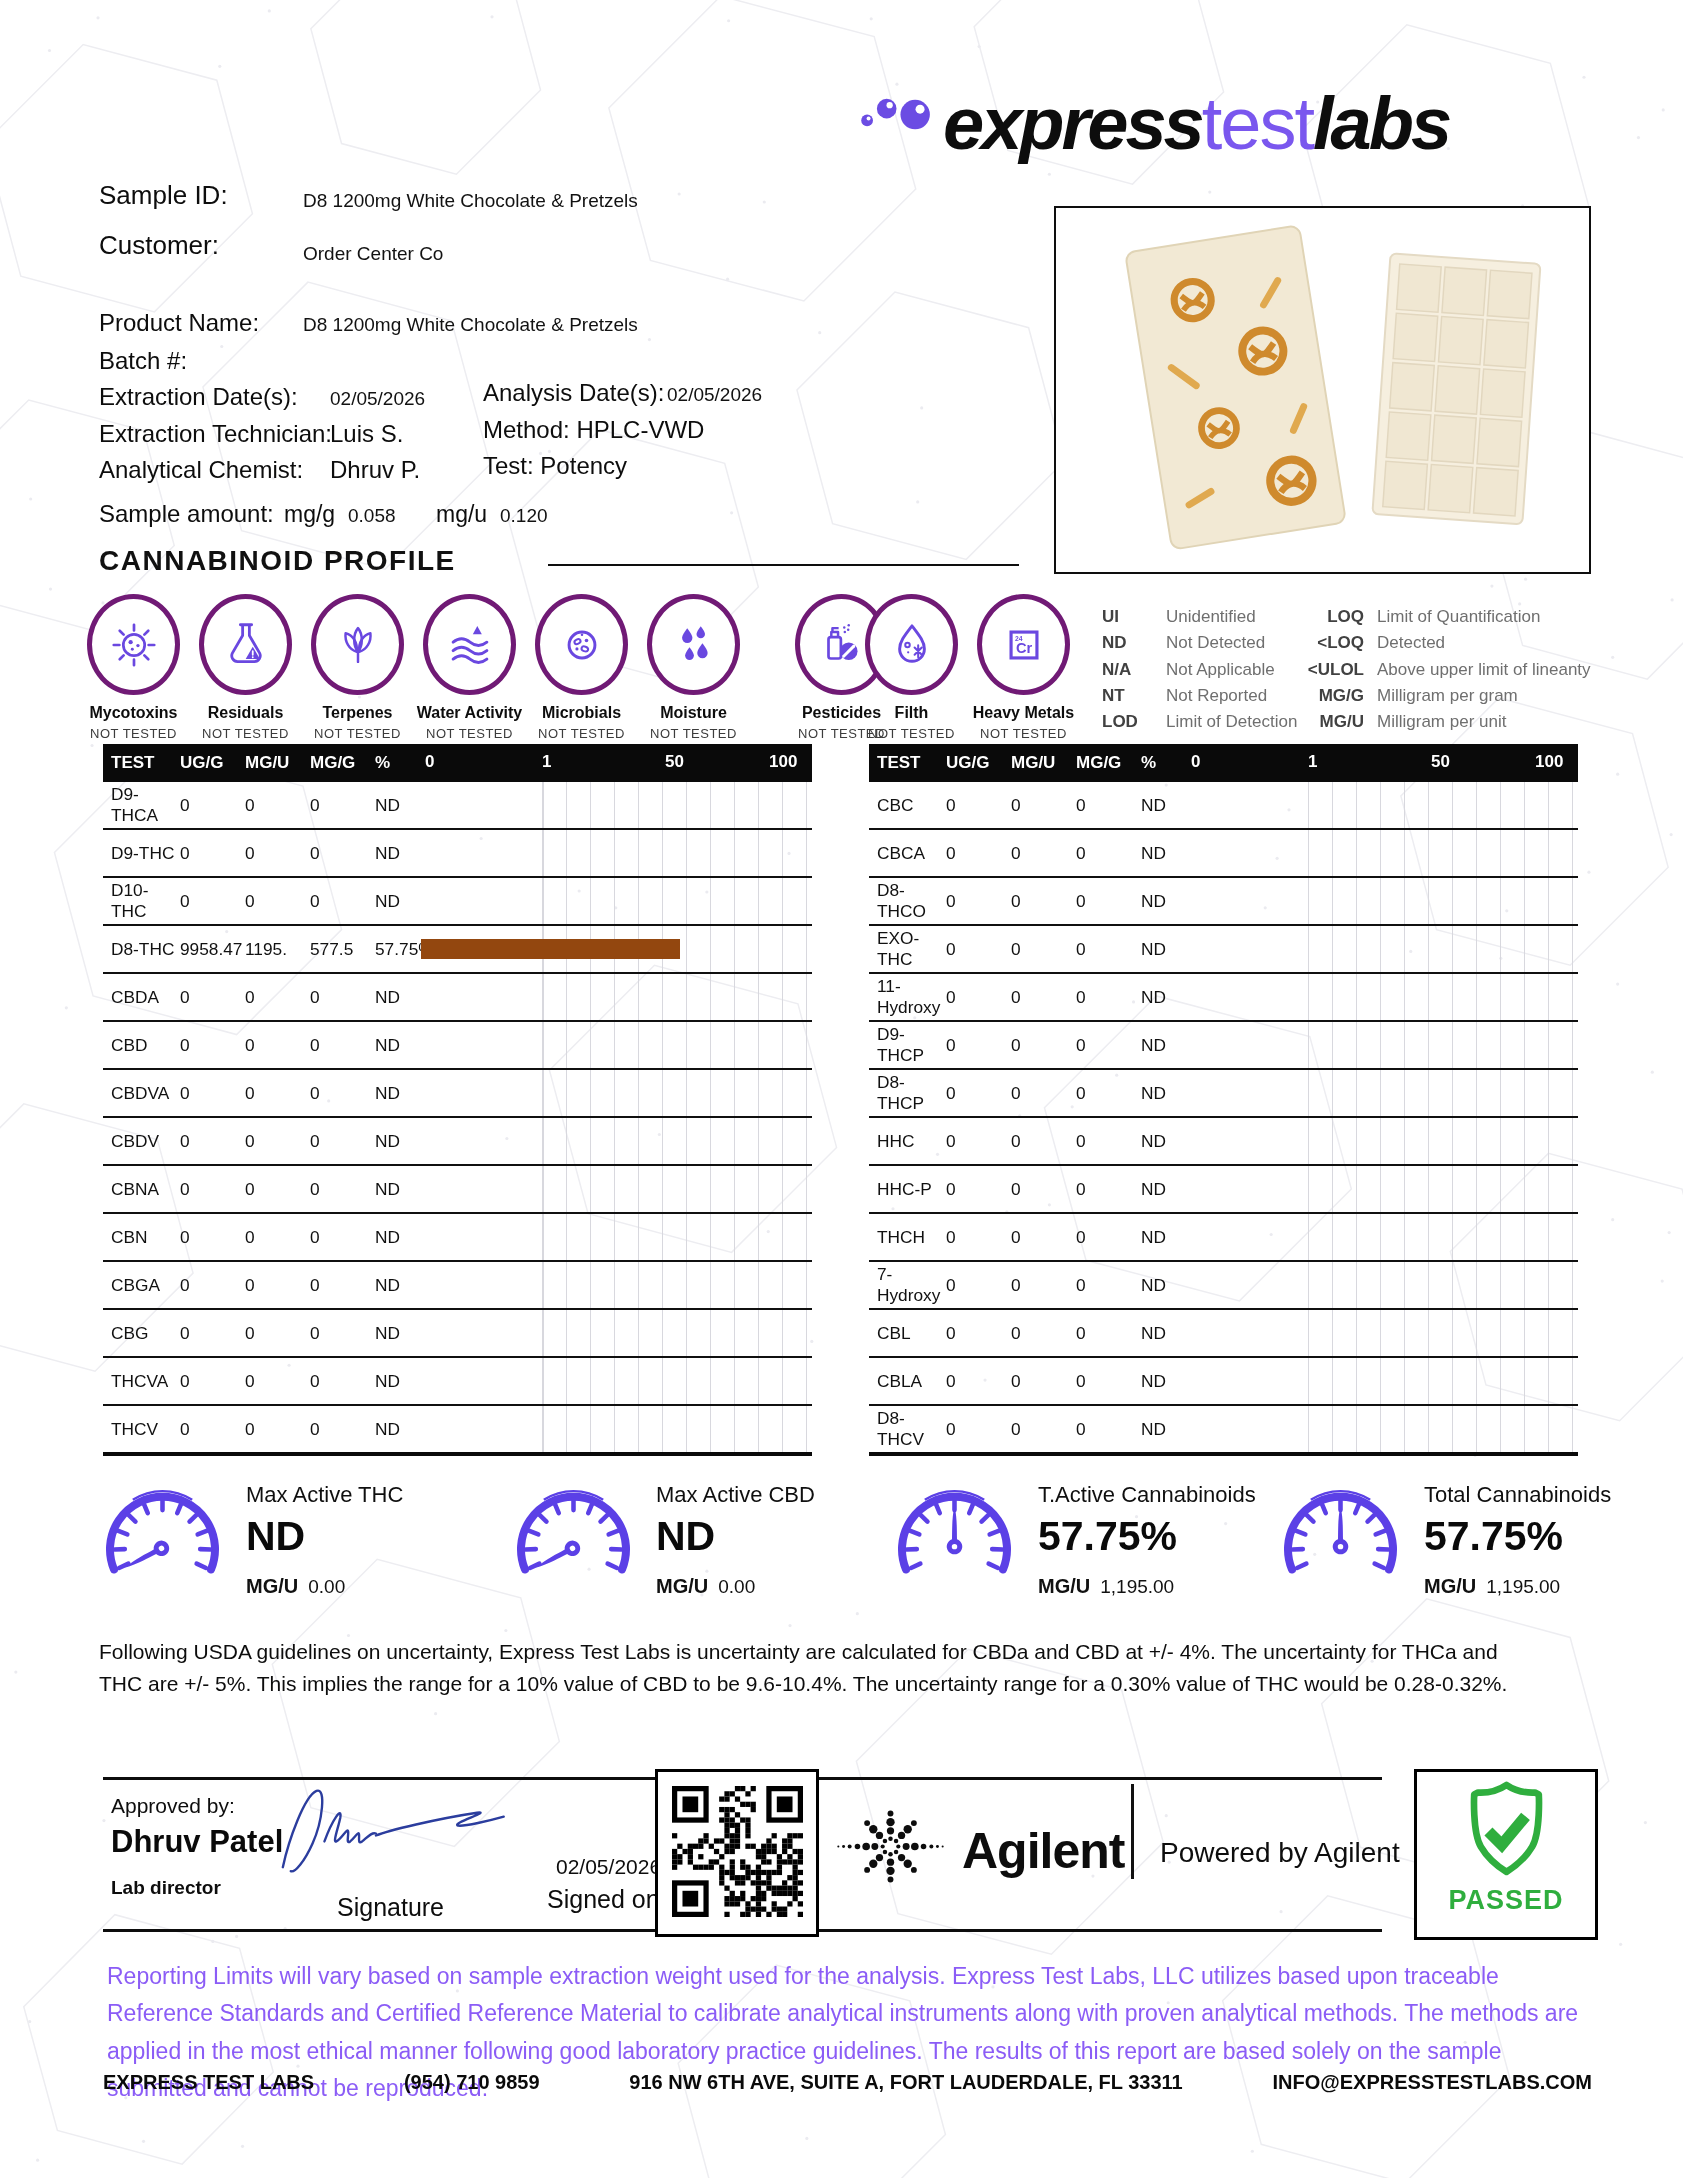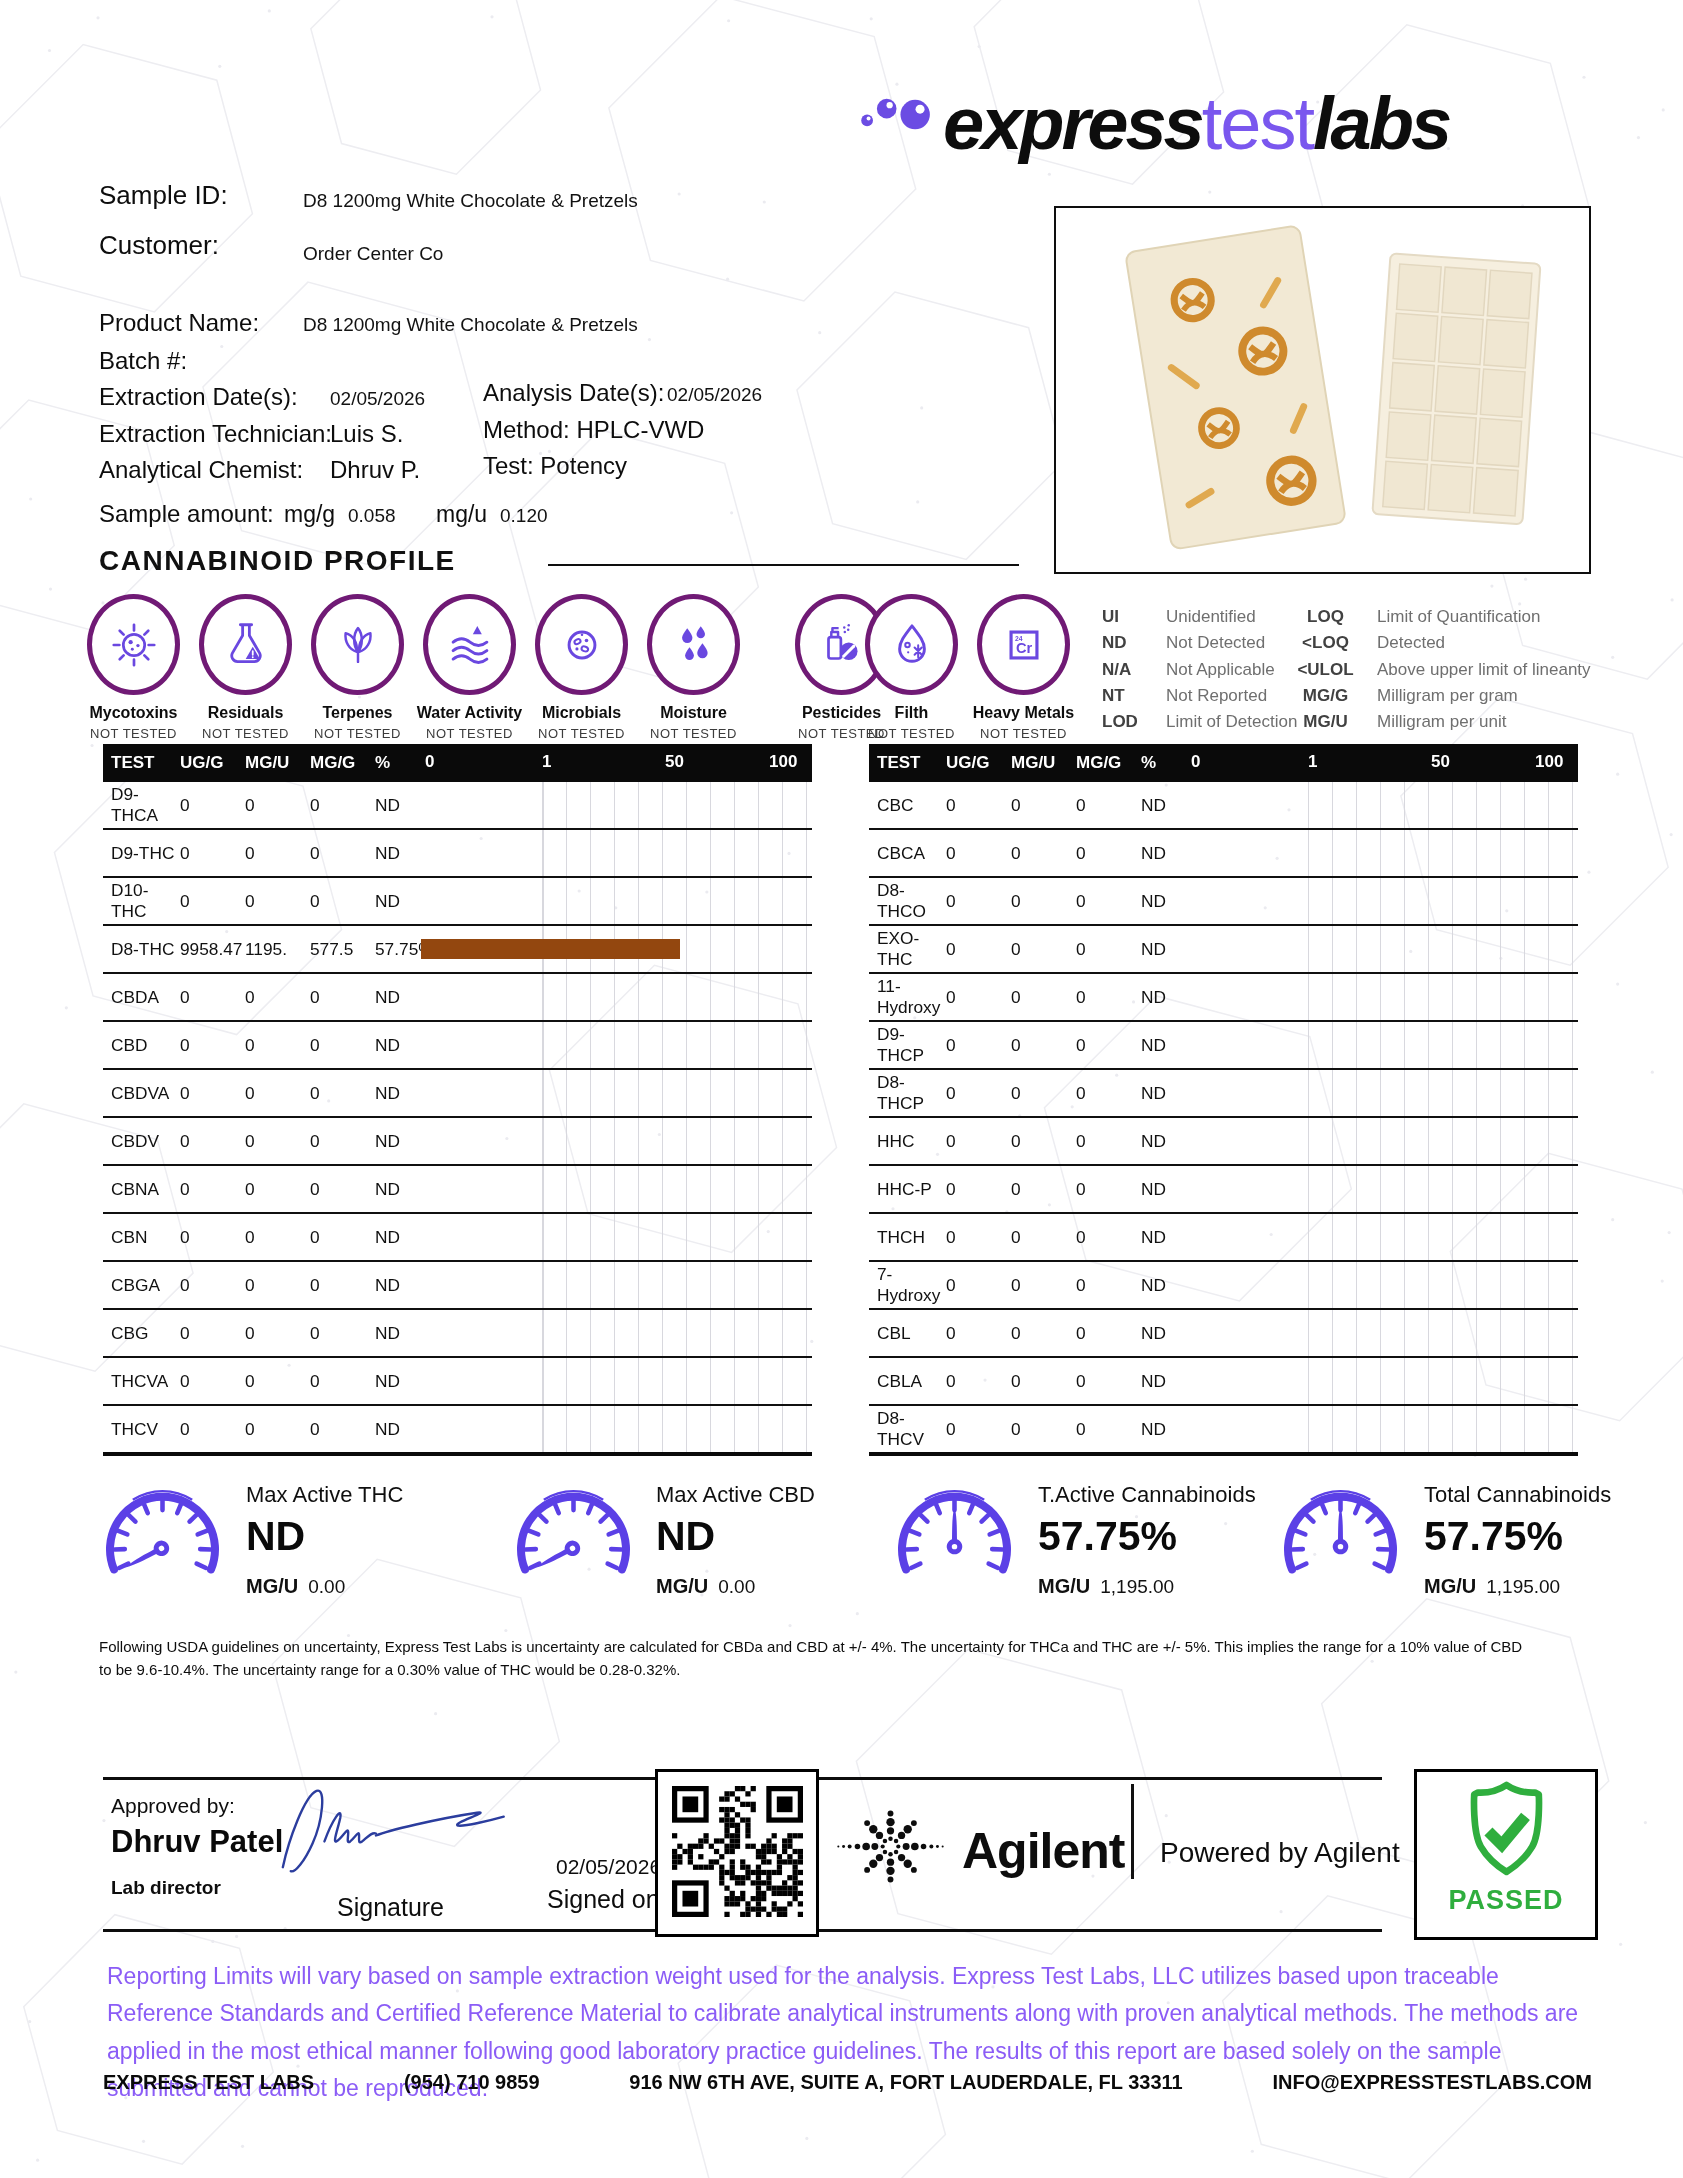--- a/index.html
+++ b/index.html
@@ -33,21 +33,21 @@
   .badge svg{width:54px;height:54px;}
   .badge-label{font-size:16px;font-weight:700;margin-top:9px;color:#0d0d0d;}
   .badge-status{font-size:13px;color:#3c3c3c;margin-top:4px;letter-spacing:0.5px;}
 
   
   .legend{position:absolute;top:606px;font-size:17px;z-index:1;}
   #legendL{left:1102px;width:233px;}
   #legendR{left:1287px;width:312px;}
   .lg-row{display:flex;margin-bottom:5px;line-height:1.25;}
   .lg-abbr{font-weight:700;color:#414141;width:51px;flex:none;}
-  #legendR .lg-abbr{width:77px;text-align:center;}
+  #legendR .lg-abbr{width:77px;text-align:right;}
   .lg-def{color:#6f6f6f;margin-left:13px;white-space:nowrap;}
 
   
   .tbl{position:absolute;top:744px;width:709px;z-index:1;background:transparent;}
   #tblL{left:103px;} #tblR{left:869px;}
   .tbl-head{height:38px;background:#0a0a0a;color:#fff;display:flex;align-items:center;
             font-weight:700;font-size:17px;position:relative;}
   .ct{width:69px;padding-left:8px;flex:none;}
   .cn{width:65px;flex:none;}
   .cp{width:46px;flex:none;}
@@ -61,21 +61,21 @@
   .bar{position:absolute;left:0;top:13px;height:20px;background:#93470f;}
 
   
   .gicon{position:absolute;z-index:1;}
   .gtxt{position:absolute;z-index:1;}
   .gtitle{font-size:22px;color:#0f0f0f;}
   .gval{font-size:41px;font-weight:800;margin-top:5px;color:#0a0a0a;}
   .gunit{font-size:19px;margin-top:15px;color:#111;}
   .gunit .gu{font-weight:800;font-size:20px;margin-right:10px;}
 
-  .uncertainty{position:absolute;left:99px;top:1636px;width:1436px;font-size:15px;
+  .uncertainty{position:absolute;left:99px;top:1636px;width:1436px;font-size:21px;
                line-height:1.5;color:#0d0d0d;z-index:1;}
 
   
   .aline{position:absolute;left:103px;width:1279px;height:3px;background:#0d0d0d;z-index:1;}
   .ap-small{position:absolute;font-size:21px;color:#0d0d0d;z-index:1;}
   .ap-name{position:absolute;font-size:31px;font-weight:800;color:#0a0a0a;z-index:1;}
   .ap-role{position:absolute;font-size:19px;font-weight:800;color:#0d0d0d;z-index:1;}
   .ap-cap{position:absolute;font-size:25px;color:#0d0d0d;z-index:1;}
   .qrbox{position:absolute;left:655px;top:1769px;width:158px;height:162px;border:3px solid #000;
          display:flex;align-items:center;justify-content:center;background:#fff;z-index:1;}

